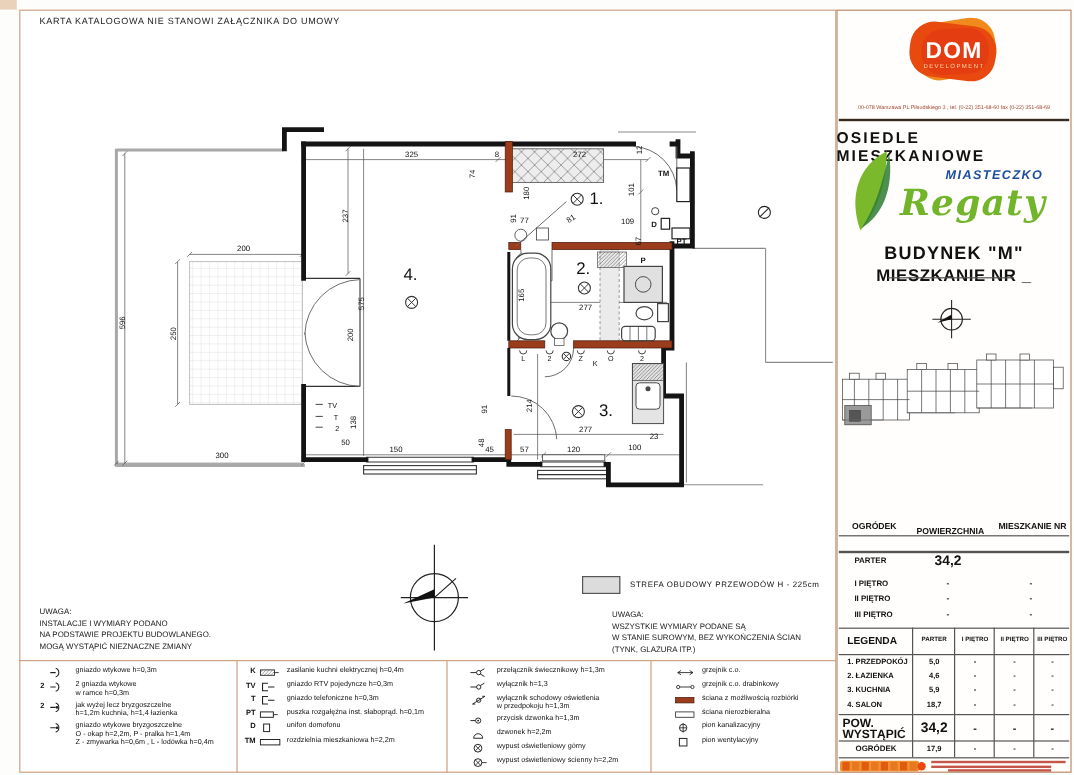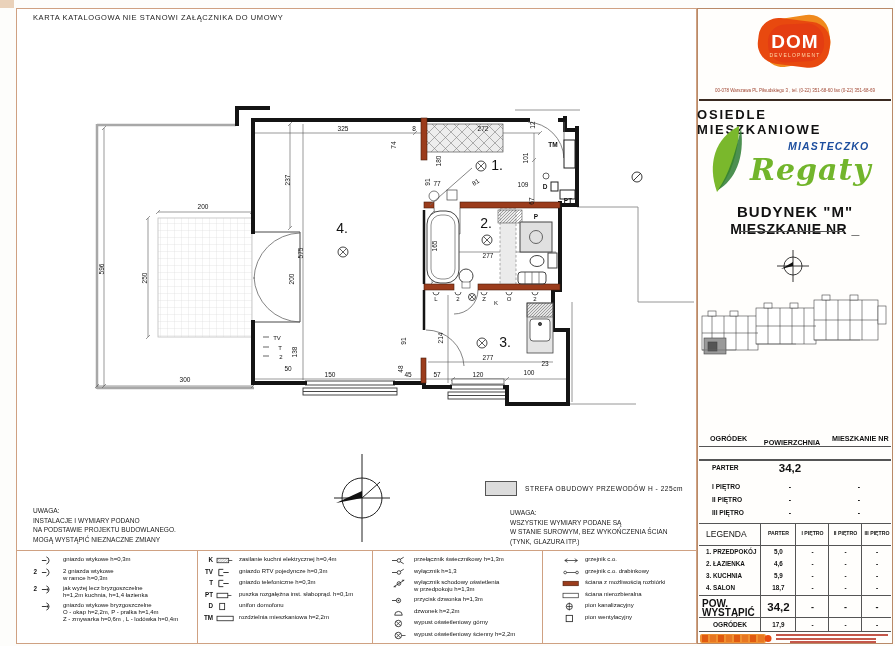--- a/index.html
+++ b/index.html
@@ -36,21 +36,21 @@
   #apartment{font-size:14px;font-weight:bold;text-align:center;letter-spacing:.5px;}
   
   .fhead{font-size:7.2px;font-weight:bold;}
   .frow{position:relative;height:13px;}
   .frow.first{height:19px;}
   .fl{position:absolute;left:13px;top:2px;font-size:6.6px;font-weight:bold;}
   .fv{position:absolute;left:58px;top:2px;width:66px;text-align:center;font-size:7px;font-weight:bold;}
   .fm{position:absolute;left:132px;top:2px;width:56px;text-align:center;font-size:7px;font-weight:bold;}
   .frow.first .fv{font-size:11.5px;top:0;}
   
-  .lt-h0{font-size:8.5px;font-weight:normal;}
+  .lt-h0{font-size:8.5px;font-weight:bold;}
   .lt-hc{font-size:5.2px;font-weight:bold;text-align:center;position:absolute;top:7px;}
   .lrow{position:relative;height:12px;}
   .l0{position:absolute;left:7px;top:2px;font-size:6.3px;font-weight:bold;white-space:nowrap;}
   .lv{position:absolute;top:2px;font-size:6.3px;font-weight:bold;text-align:center;}
   .c1{left:62px;width:35px;} .c2{left:97px;width:33px;} .c3{left:130px;width:33px;} .c4{left:163px;width:30px;}
   #pow-label{font-size:10px;font-weight:bold;line-height:9px;}
   #pow-val{font-size:11.5px;font-weight:bold;}
   .powdash{font-size:9px;font-weight:bold;}
   #garden-label{font-size:6.6px;font-weight:bold;text-align:center;}
   .redstrip{position:absolute;height:2px;background:#c4574a;}

